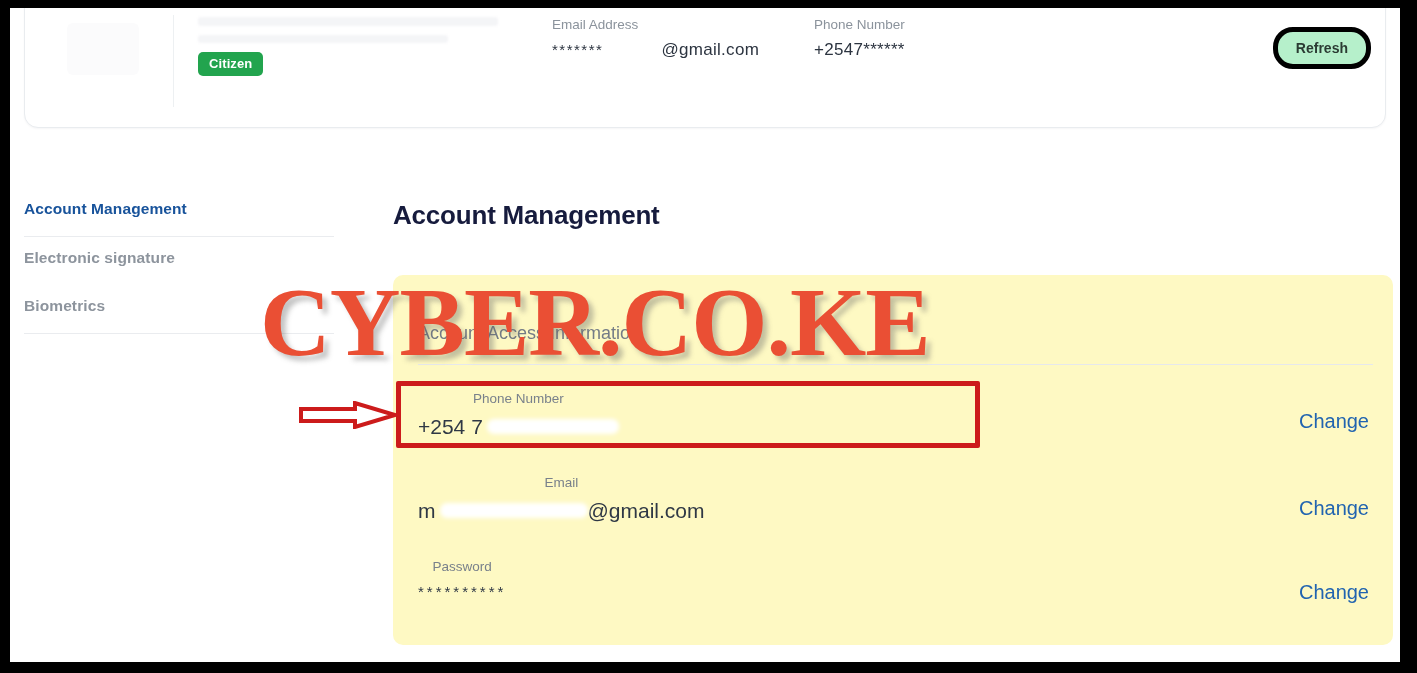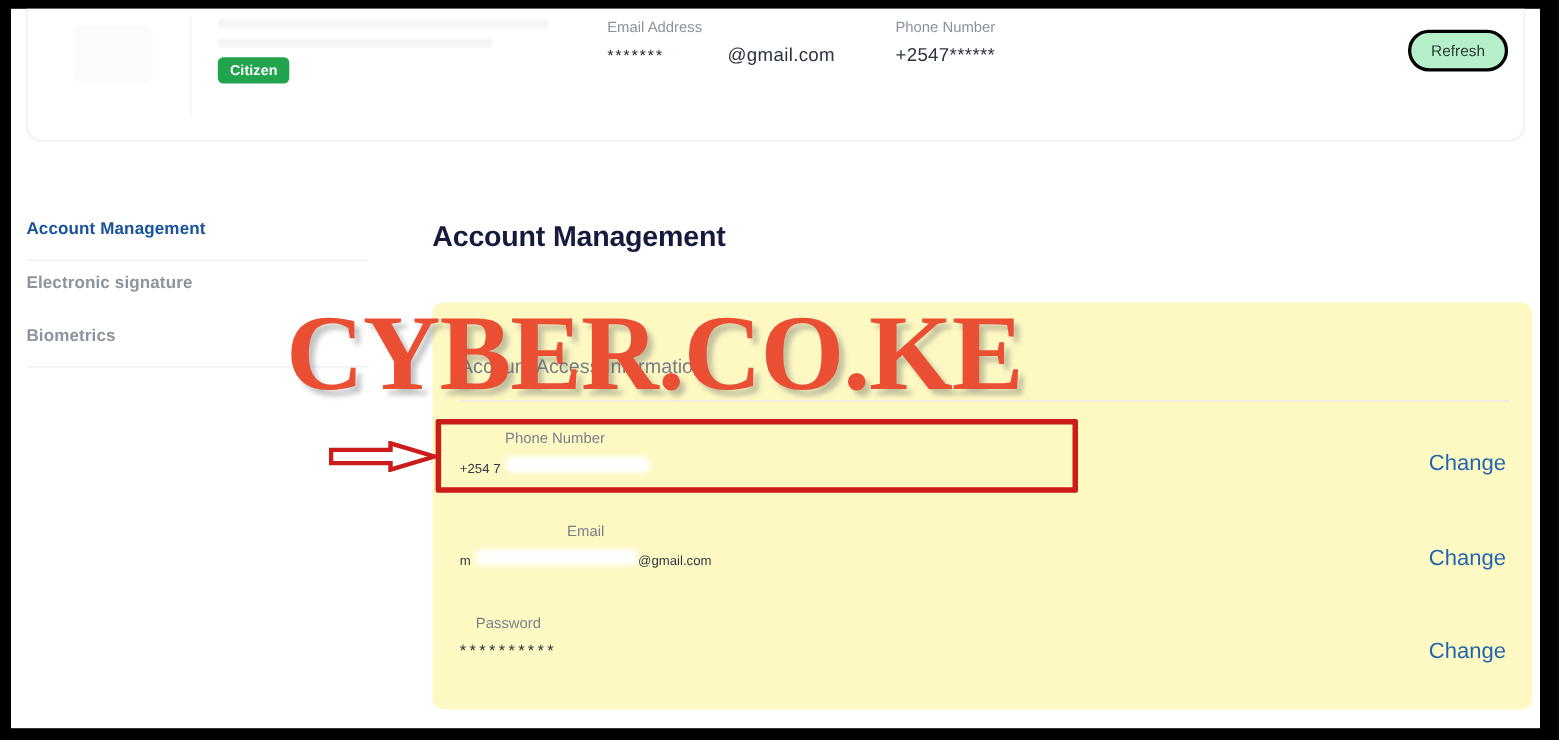--- a/index.html
+++ b/index.html
@@ -125,24 +125,24 @@
 
   .refresh-wrap {
     flex: 1;
     display: flex;
     justify-content: flex-end;
     padding-right: 14px;
     padding-top: 10px;
   }
   .btn-refresh {
     background: #b6f0cb;
-    border: 3px solid #000000;
+    border: 5px solid #000000;
     color: #2b3b33;
     font-size: 14px;
-    font-weight: 400;
+    font-weight: 700;
     border-radius: 20px;
     padding: 8px 18px;
     cursor: pointer;
     font-family: "Liberation Sans", sans-serif;
   }
 
   
   .sidebar {
     position: absolute;
     left: 14px;
@@ -210,21 +210,21 @@
   .row-phone    { top: 116px; }
   .row-email    { top: 200px; }
   .row-password { top: 284px; }
 
   .row-label {
     font-size: 13.5px;
     color: #79818b;
     margin-bottom: 9px;
   }
   .row-value {
-    font-size: 12px;
+    font-size: 21px;
     color: #2f3845;
     font-weight: 400;
     display: flex;
     align-items: baseline;
     white-space: nowrap;
   }
   .row-value.pw { letter-spacing: 3px; font-size: 15px; }
   .smudge {
     display: inline-block;
     height: 15px;

